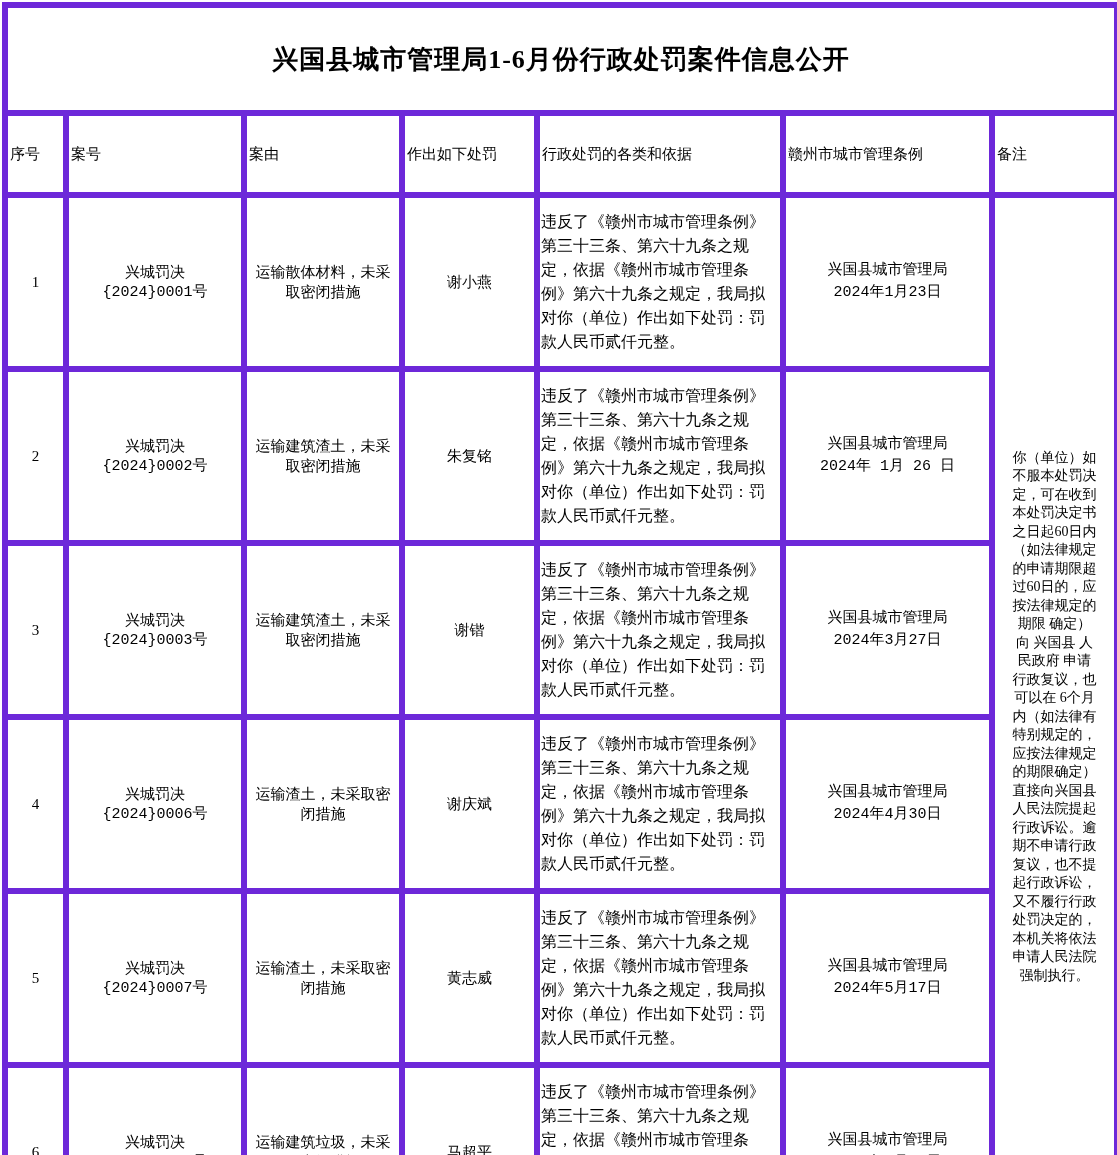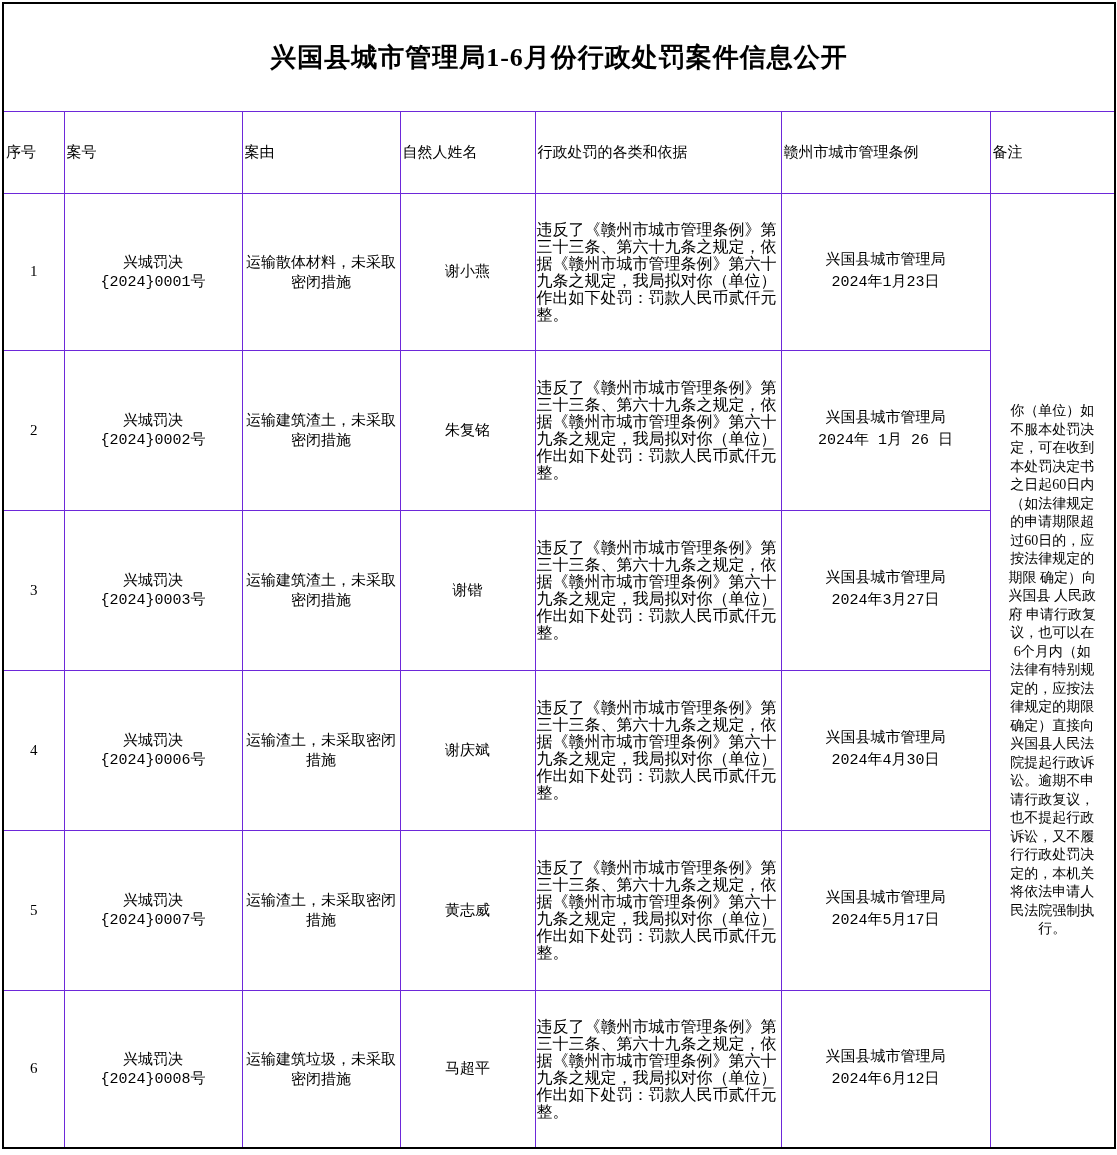--- a/index.html
+++ b/index.html
@@ -14,21 +14,21 @@
     color: #000000;
   }
   table.doc-table {
     border-collapse: collapse;
     table-layout: fixed;
     width: 1112px;
     margin: 2px 0 0 2px;
     border: 2px solid #000000;
   }
   .doc-table td {
-    border: 1px solid #6d28d9;
+    border: 6px solid #6d28d9;
     padding: 1px 2px;
     vertical-align: middle;
     overflow: hidden;
     word-break: break-all;
   }
   .title-cell {
     height: 108px;
     text-align: center;
     font-size: 26px;
     font-weight: bold;
@@ -47,21 +47,21 @@
   .r2 td, .r3 td, .r4 td, .r5 td { height: 160px; }
   .r6 td { height: 158px; }
   .pre { white-space: pre-line; font-family: Liberation Mono, monospace; }
   .c-cause {
     text-align: center;
     line-height: 20px;
   }
   .c-penalty {
     text-align: left !important;
     font-size: 16px !important;
-    line-height: 17px;
+    line-height: 24px;
     padding: 12px 1px !important;
   }
   .c-auth { line-height: 22px; }
   .c-remark {
     font-size: 14px !important;
     line-height: 18.5px;
     text-align: center !important;
     padding: 0 17px !important;
   }
 </style>
@@ -79,21 +79,21 @@
     <col style="width:125px">
   </colgroup>
   <tbody>
       <tr>
     <td colspan="7" class="title-cell">兴国县城市管理局1-6月份行政处罚案件信息公开</td>
   </tr>
   <tr class="header-row">
     <td>序号</td>
     <td>案号</td>
     <td>案由</td>
-    <td>自然人姓名</td>
+    <td>作出如下处罚</td>
     <td>行政处罚的各类和依据</td>
     <td>赣州市城市管理条例</td>
     <td>备注</td>
   </tr>
   <tr class="data-row r1">
     <td class="c-serial">1</td>
     <td class="c-case pre">兴城罚决
 {2024}0001号</td>
     <td class="c-cause">运输散体材料，未采取密闭措施</td>
     <td class="c-name">谢小燕</td>

